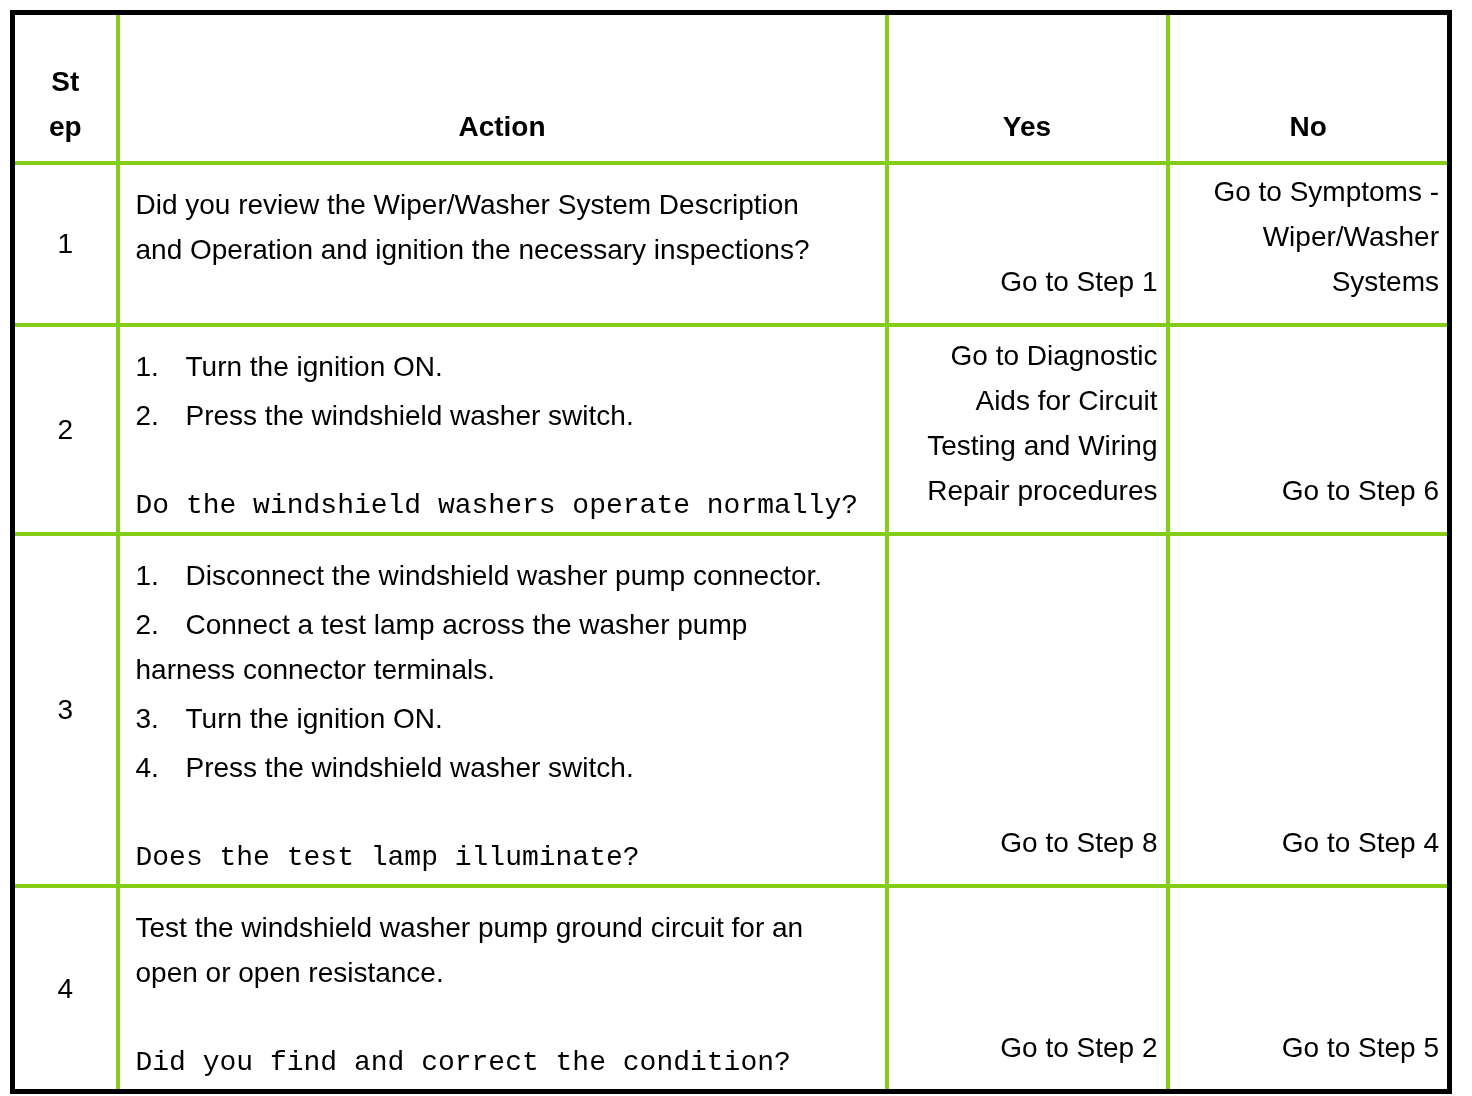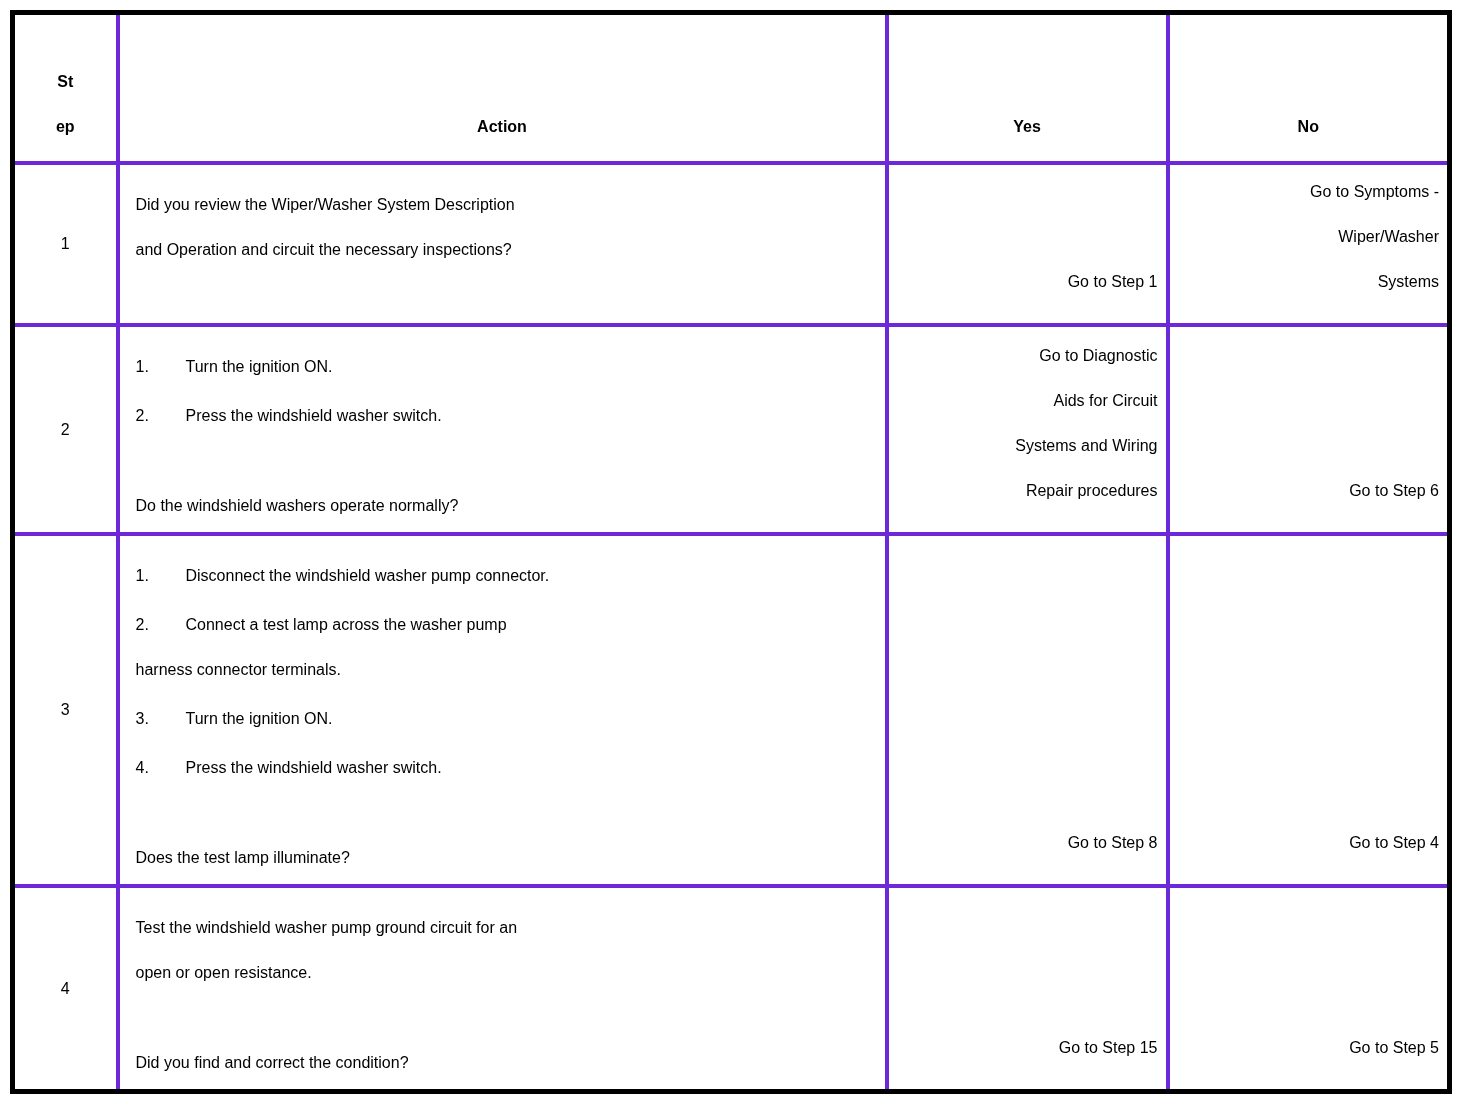--- a/index.html
+++ b/index.html
@@ -24,22 +24,22 @@
     top: 10px;
     width: 1437px;
     height: 1067px;
     border-collapse: collapse;
     table-layout: fixed;
     background: #ffffff;
     border: 5px solid #000000;
   }
   table.diag th,
   table.diag td {
-    border: 4px solid #6d28d9;
-    font-size: 16px;
+    border: 4px solid #84cc16;
+    font-size: 28px;
     line-height: 45px;
     overflow: hidden;
   }
   
   table.diag thead tr { height: 150px; }
   table.diag th {
     font-weight: bold;
     text-align: center;
     vertical-align: bottom;
     padding: 0 4px 12px 4px;
@@ -60,21 +60,21 @@
     vertical-align: top;
     text-align: left;
     padding: 13px 18px 0 12px;
   }
   td.choice-cell {
     vertical-align: bottom;
     text-align: right;
     padding: 0 8px 19px 8px;
   }
   .para { margin: 4px; }
-  .para.gap-before { margin-top: 45px; }
+  .para.gap-before { margin-top: 45px; font-family: Liberation Mono, monospace; }
   .line { margin: 0; }
   .marker {
     display: inline-block;
     width: 50px;
   }
 </style>
 </head>
 <body>
 
 <div class="page">
@@ -93,21 +93,21 @@
         <th>Yes</th>
         <th>No</th>
       </tr>
     </thead>
     <tbody>
         <tr>
           <td class="step-cell">1</td>
           <td class="action-cell">
             <div class="para">
               <div class="line">Did you review the Wiper/Washer System Description</div>
-              <div class="line">and Operation and circuit the necessary inspections?</div>
+              <div class="line">and Operation and ignition the necessary inspections?</div>
             </div>
           </td>
           <td class="choice-cell">
             <div class="line">Go to Step 1</div>
           </td>
           <td class="choice-cell">
             <div class="line">Go to Symptoms -</div>
             <div class="line">Wiper/Washer</div>
             <div class="line">Systems</div>
           </td>
@@ -121,21 +121,21 @@
             <div class="para">
               <div class="line"><span class="marker">2.</span>Press the windshield washer switch.</div>
             </div>
             <div class="para gap-before">
               <div class="line">Do the windshield washers operate normally?</div>
             </div>
           </td>
           <td class="choice-cell">
             <div class="line">Go to Diagnostic</div>
             <div class="line">Aids for Circuit</div>
-            <div class="line">Systems and Wiring</div>
+            <div class="line">Testing and Wiring</div>
             <div class="line">Repair procedures</div>
           </td>
           <td class="choice-cell">
             <div class="line">Go to Step 6</div>
           </td>
         </tr>
         <tr>
           <td class="step-cell">3</td>
           <td class="action-cell">
             <div class="para">
@@ -167,21 +167,21 @@
           <td class="action-cell">
             <div class="para">
               <div class="line">Test the windshield washer pump ground circuit for an</div>
               <div class="line">open or open resistance.</div>
             </div>
             <div class="para gap-before">
               <div class="line">Did you find and correct the condition?</div>
             </div>
           </td>
           <td class="choice-cell">
-            <div class="line">Go to Step 15</div>
+            <div class="line">Go to Step 2</div>
           </td>
           <td class="choice-cell">
             <div class="line">Go to Step 5</div>
           </td>
         </tr>
       </tbody>
   </table>
 </div>
 
 </body></html>

